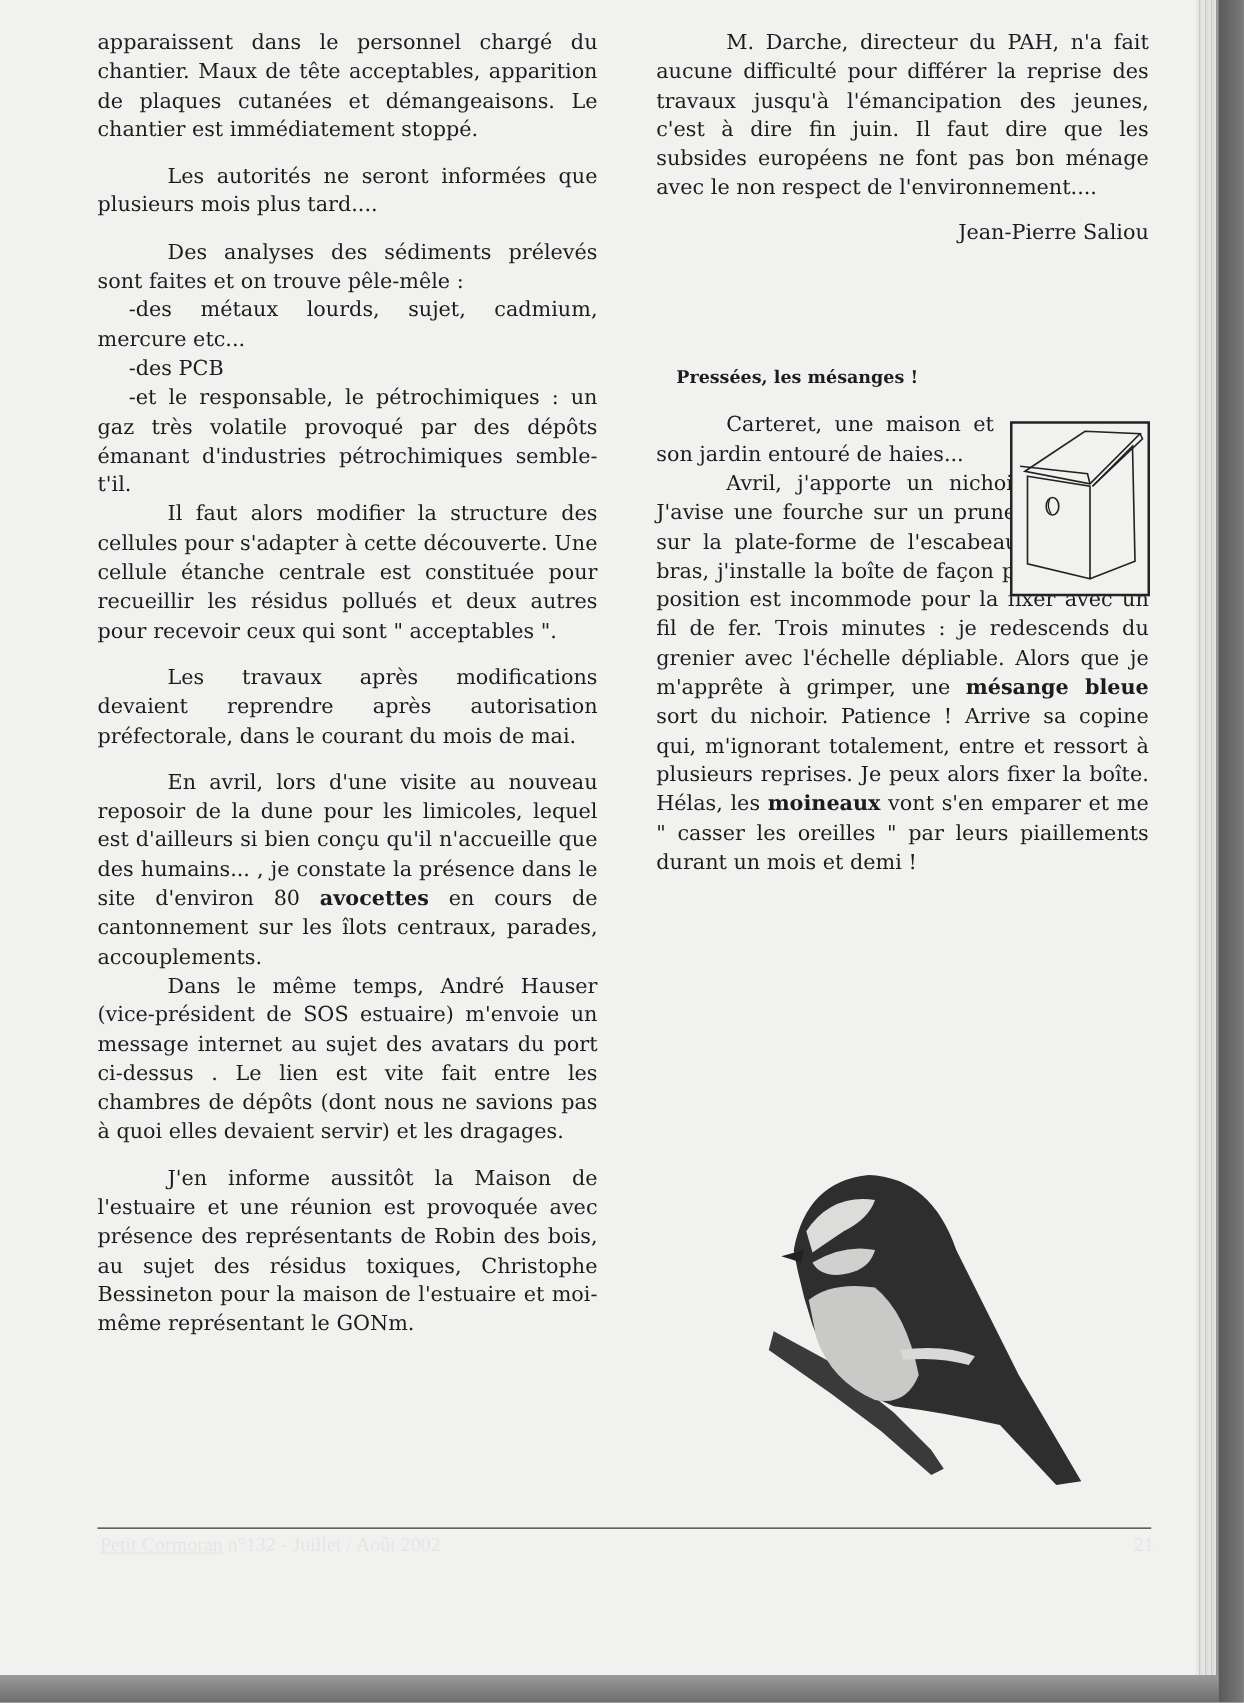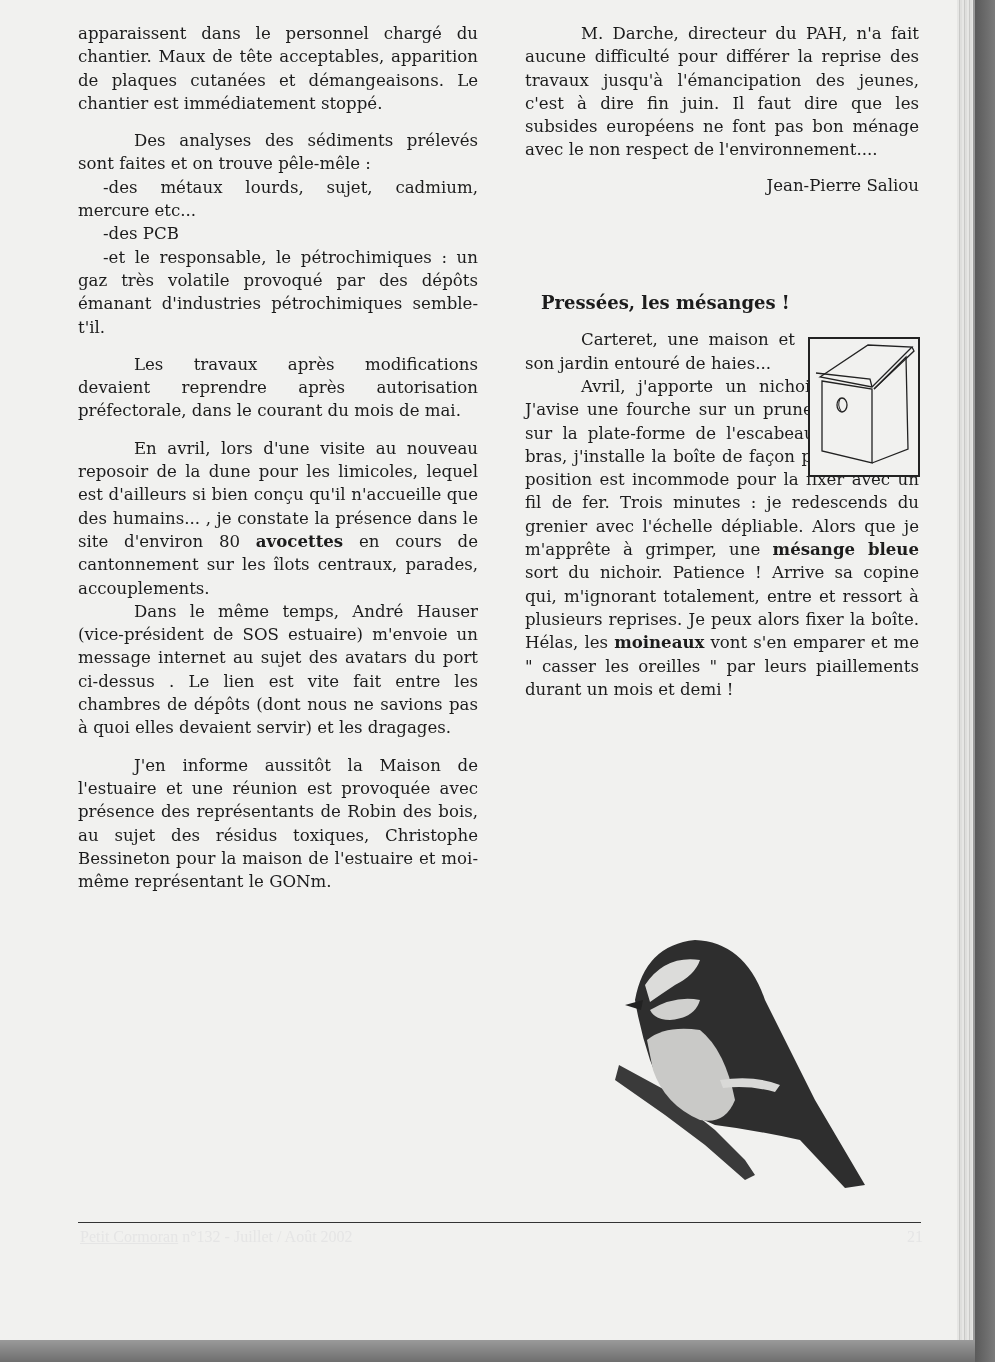--- a/index.html
+++ b/index.html
@@ -32,21 +32,21 @@
   }
   .col-left { left: 78px; }
   .col-right { left: 525px; width: 394px; }
   .col p { margin: 0; }
   .ind { text-indent: 56px; }
   .ind-s { text-indent: 25px; }
   .gap-l { margin-top: 14px !important; }
   b { font-weight: bold; }
   .sign { text-align: right; margin-top: 12px !important; }
   .heading {
-    font-weight: bold; font-size: 18px; margin-top: 94px !important;
+    font-weight: bold; font-size: 14px; margin-top: 94px !important;
     padding-left: 16px; text-align: left;
   }
   .birdhouse {
     position: absolute; left: 808px; top: 337px; width: 112px; height: 140px;
     border: 2px solid #222; box-sizing: border-box; background: #f1f1ef;
   }
   .wrap-text { width: 270px; }
   .bird {
     position: absolute; left: 605px; top: 930px; width: 280px; height: 270px;
   }
@@ -64,24 +64,26 @@
 </head>
 <body>
 
 <div class="page"></div>
 <div class="edge"></div>
 <div class="edge-shadow"></div>
 <div class="bottom-shadow"></div>
 
 <div class="col col-left">
   <p>apparaissent dans le personnel chargé du chantier. Maux de tête acceptables, apparition de plaques cutanées et démangeaisons. Le chantier est immédiatement stoppé.</p>
+  <p class="ind gap-l">Les autorités ne seront informées que plusieurs mois plus tard....</p>
   <p class="ind gap-l">Des analyses des sédiments prélevés sont faites et on trouve pêle-mêle :</p>
   <p class="ind-s">-des métaux lourds, sujet, cadmium, mercure etc...</p>
   <p class="ind-s">-des PCB</p>
   <p class="ind-s">-et le responsable, le pétrochimiques : un gaz très volatile provoqué par des dépôts émanant d'industries pétrochimiques semble-t'il.</p>
+  <p class="ind">Il faut alors modifier la structure des cellules pour s'adapter à cette découverte. Une cellule étanche centrale est constituée pour recueillir les résidus pollués et deux autres pour recevoir ceux qui sont " acceptables ".</p>
   <p class="ind gap-l">Les travaux après modifications devaient reprendre après autorisation préfectorale, dans le courant du mois de mai.</p>
   <p class="ind gap-l"><span>En avril, lors d'une visite au nouveau reposoir de la dune pour les limicoles, lequel est d'ailleurs si bien conçu qu'il n'accueille que des humains... , je constate la présence dans le site d'environ 80 </span><b>avocettes</b><span> en cours de cantonnement sur les îlots centraux, parades, accouplements.</span></p>
   <p class="ind">Dans le même temps, André Hauser (vice-président de SOS estuaire) m'envoie un message internet au sujet des avatars du port ci-dessus . Le lien est vite fait entre les chambres de dépôts (dont nous ne savions pas à quoi elles devaient servir) et les dragages.</p>
   <p class="ind gap-l">J'en informe aussitôt la Maison de l'estuaire et une réunion est provoquée avec présence des représentants de Robin des bois, au sujet des résidus toxiques, Christophe Bessineton pour la maison de l'estuaire et moi-même représentant le GONm.</p>
 </div>
 
 <div class="col col-right">
   <p class="ind">M. Darche, directeur du PAH, n'a fait aucune difficulté pour différer la reprise des travaux jusqu'à l'émancipation des jeunes, c'est à dire fin juin. Il faut dire que les subsides européens ne font pas bon ménage avec le non respect de l'environnement....</p>
   <p class="sign">Jean-Pierre Saliou</p>
   <p class="heading">Pressées, les mésanges !</p>

